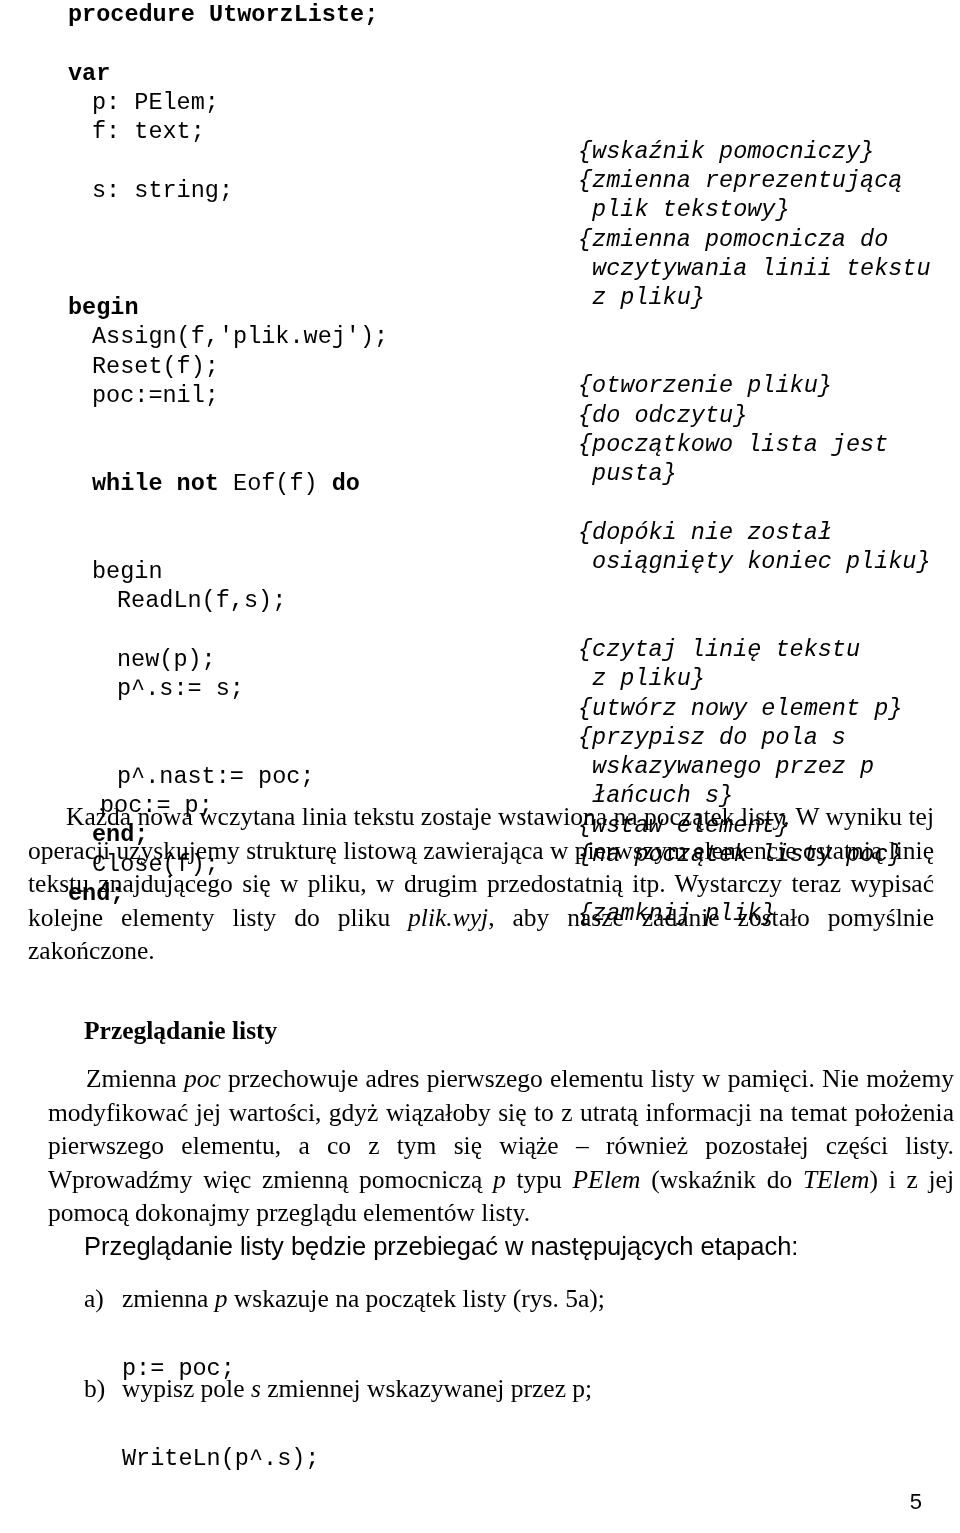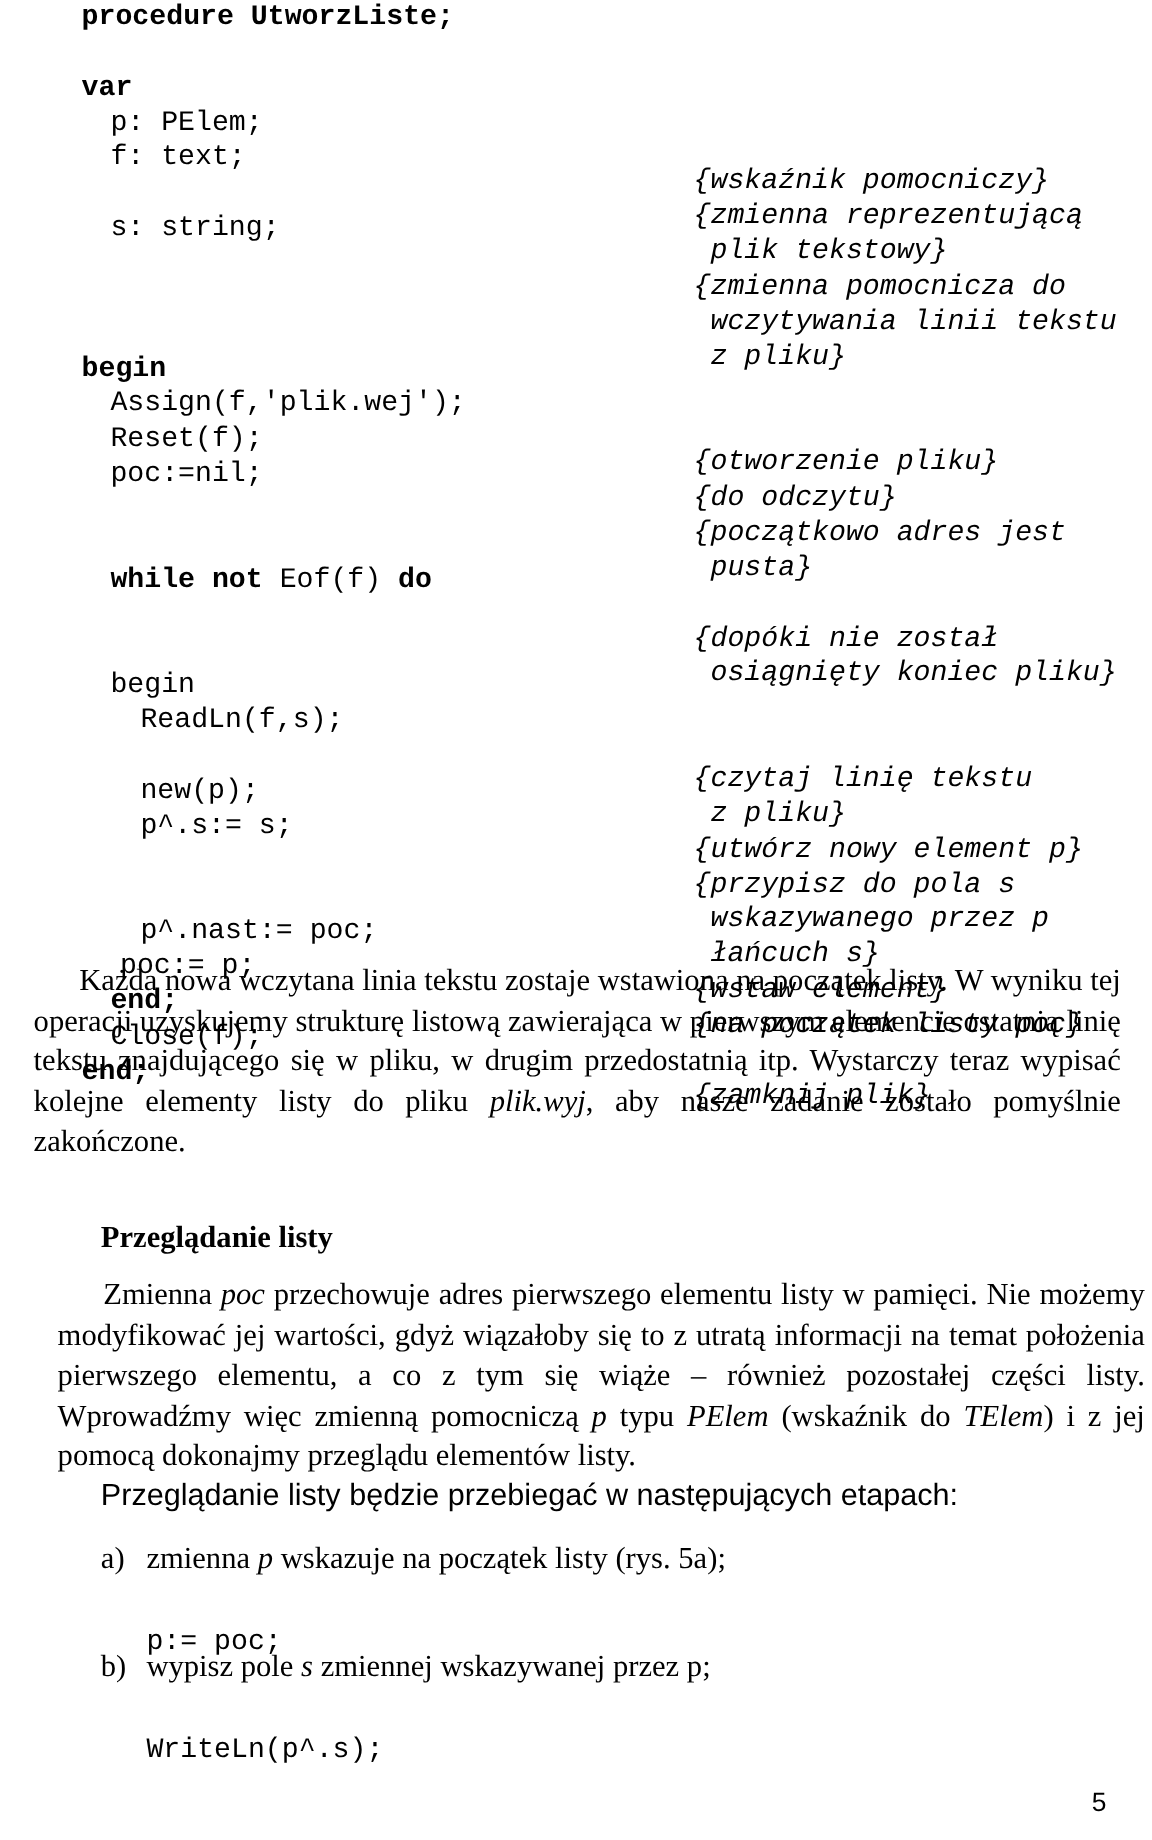--- a/index.html
+++ b/index.html
@@ -158,21 +158,21 @@
     <div class="code-row">
       <span class="code-left" style="left:92px">Assign(f,'plik.wej');</span>
       <span class="code-right">{otworzenie pliku}</span>
     </div>
     <div class="code-row">
       <span class="code-left" style="left:92px">Reset(f);</span>
       <span class="code-right">{do odczytu}</span>
     </div>
     <div class="code-row">
       <span class="code-left" style="left:92px">poc:=nil;</span>
-      <span class="code-right">{początkowo adres jest</span>
+      <span class="code-right">{początkowo lista jest</span>
     </div>
     <div class="code-row">
       <span class="code-right"> pusta}</span>
     </div>
     <div class="code-row"></div>
     <div class="code-row">
       <span class="code-left" style="left:92px"><span class="kw">while not </span><span>Eof(f) </span><span class="kw">do</span></span>
       <span class="code-right">{dopóki nie został</span>
     </div>
     <div class="code-row">

